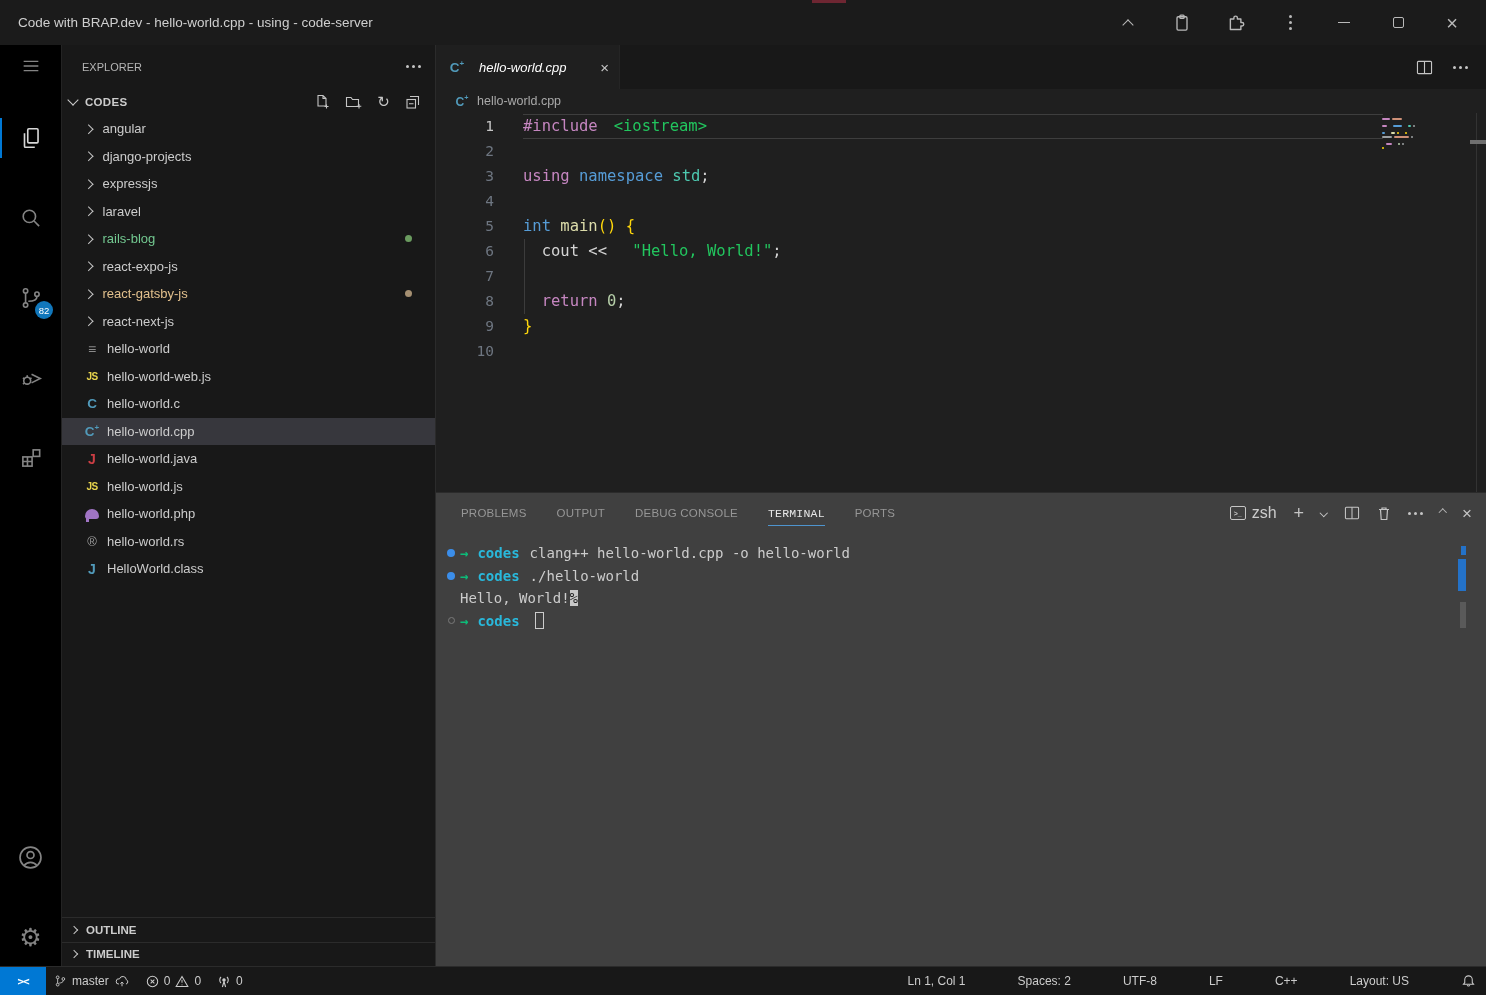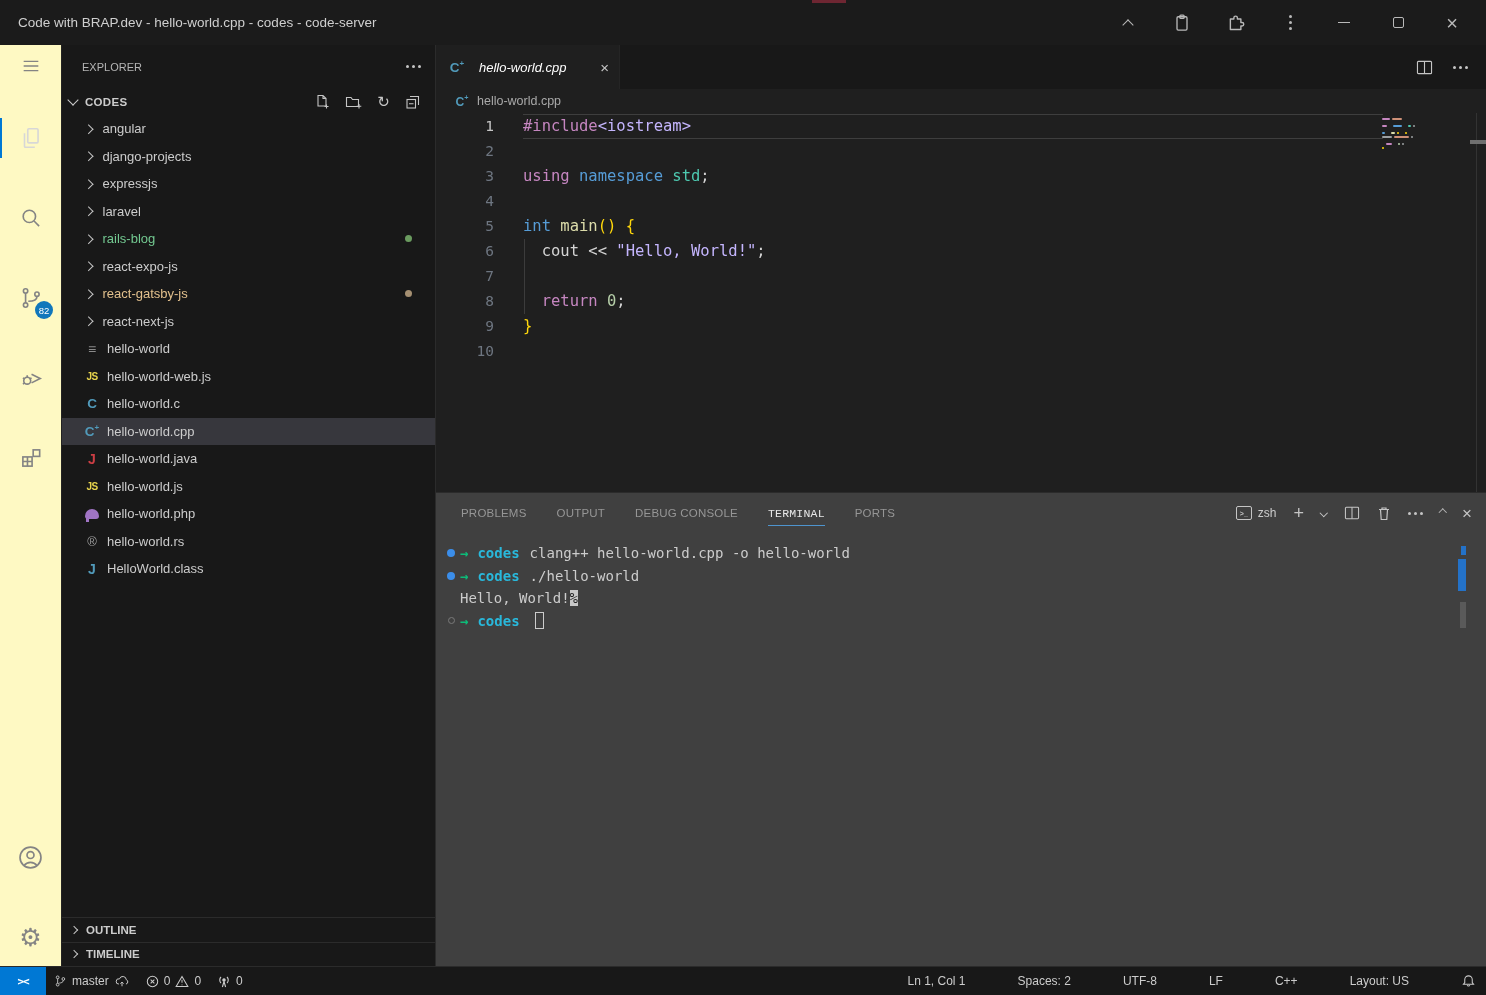--- a/index.html
+++ b/index.html
@@ -17,21 +17,21 @@
 .kebab i { width:3px; height:3px; border-radius:50%; background:#b9b9b9; }
 .min-glyph { display:inline-block; width:12px; border-top:1.4px solid #b9b9b9; }
 .max-glyph { display:inline-block; width:11px; height:11px; border:1.4px solid #b9b9b9; border-radius:2px; }
 .close-glyph { font-size:20px; font-weight:300; line-height:1; }
 #titlebar-artifact { position:absolute; left:812px; top:0; width:34px; height:3px; background:#7c2836; opacity:.85; }
 
 
 #main { position:absolute; top:45px; bottom:29px; left:0; right:0; display:flex; }
 
 
-#activitybar { width:62px; background:#fef9c3; border-right:1px solid #232323; display:flex; flex-direction:column; align-items:stretch; flex:none;gap:22px; }
+#activitybar { width:62px; background:#000000; border-right:1px solid #232323; display:flex; flex-direction:column; align-items:stretch; flex:none;gap:22px; }
 .ab-item { height:58px; display:flex; align-items:center; justify-content:center; position:relative; }
 .ab-item.menu { height:42px; }
 .ab-item svg { stroke:#848484; fill:none; stroke-width:1.5; }
 .ab-item.active svg { stroke:#d7d7d7; }
 .ab-item.active::before { content:''; position:absolute; left:0; top:9px; bottom:9px; width:2px; background:#0078d4; }
 .ab-badge { position:absolute; right:8px; bottom:8px; min-width:18px; height:18px; border-radius:9px; background:#1177bb; color:#fff; font-size:9.5px; display:flex; align-items:center; justify-content:center; padding:0 3px; }
 .ab-spacer { flex:1; }
 .gear-glyph { font-size:25px; color:#848484; line-height:1; }
 
 
@@ -89,41 +89,41 @@
 .crumb { font-size:12.5px; color:#a9a9a9; }
 
 #editor { flex:1; position:relative; overflow:hidden; font-family:"DejaVu Sans Mono","Liberation Mono",monospace; font-size:15.5px; }
 #code-lines { padding-top:1px; }
 .code-line { display:flex; height:25px; line-height:25px; }
 .ln { width:87px; padding-right:29px; text-align:right; color:#6e7681; font-size:14.5px; flex:none; }
 .code-line.current .ln { color:#c6c6c6; }
 .code-text { flex:1; white-space:pre; color:#d4d4d4; margin-right:103px; position:relative; }
 .code-line.current .code-text { box-shadow:inset 0 1px 0 #3e3e3e, inset 0 -1px 0 #3e3e3e; }
 .code-text.guide::before { content:''; position:absolute; left:1px; top:0; bottom:0; width:1px; background:#3c3c3c; }
-.tk-pp { color:#C586C0; } .tk-str { color:#c4b5fd; } .tk-kw { color:#569CD6; }
+.tk-pp { color:#C586C0; } .tk-str { color:#22c55e;margin-left:16px; } .tk-kw { color:#569CD6; }
 .tk-type { color:#4EC9B0; } .tk-fn { color:#DCDCAA; } .tk-num { color:#B5CEA8; }
 .tk-br { color:#ffd70b; } .tk-pl { color:#d4d4d4; }
 
 #minimap { position:absolute; left:946px; top:5px; width:38px; }
 .mm-line { height:2px; margin-bottom:1.6px; display:flex; gap:2px; }
 .mm-seg { height:2px; border-radius:1px; }
 #ed-ruler-line { position:absolute; right:9px; top:0; bottom:0; width:1px; background:#333; }
 #ed-cursor-mark { position:absolute; right:0; top:27px; width:16px; height:4px; background:#6f6f6f; }
 
 
 #panel { height:474px; border-top:1px solid #2b2b2b; background:#404040; display:flex; flex-direction:column; flex:none; position:relative; }
 .panel-header { height:40px; display:flex; align-items:center; padding:0 14px 0 25px; flex:none; }
 .ptab { height:100%; display:flex; align-items:center; margin-right:30px; font-size:11.5px; color:#969696; position:relative; letter-spacing:.2px; }
 .ptab.active { color:#e7e7e7;font-family:Liberation Mono, monospace; }
 .ptab.active::after { content:''; position:absolute; left:0; right:0; bottom:7px; height:1.5px; background:#4e94ce; }
 .panel-actions { margin-left:auto; display:flex; align-items:center; gap:17px; }
 .panel-actions svg { stroke:#c5c5c5; fill:none; stroke-width:1.2; }
 .term-chip { display:flex; align-items:center; gap:6px; }
 .term-box { width:16px; height:14px; border:1.2px solid #c5c5c5; border-radius:2px; font-size:7px; font-weight:bold; color:#c5c5c5; display:flex; align-items:center; justify-content:center; }
-.shell-label { font-size:12px; color:#ccc; }
+.shell-label { font-size:16px; color:#ccc; }
 .plus-glyph { font-size:18px; font-weight:300; color:#c5c5c5; line-height:1; }
 .chev-sm { width:5.5px; height:5.5px; border-width:1.2px; }
 .close-panel { font-size:17px; font-weight:300; color:#c5c5c5; line-height:1; }
 .dots-h.big i { width:3px; height:3px; }
 
 #terminal { flex:1; padding:9px 0 0 6px; font-family:"DejaVu Sans Mono","Liberation Mono",monospace; font-size:14px; }
 .trow { display:flex; align-items:center; height:22.5px; white-space:pre; }
 .t-deco { width:18px; display:flex; align-items:center; justify-content:center; flex:none; }
 .t-deco i { width:8px; height:8px; border-radius:50%; display:block; }
 .t-deco.filled i { background:#3b8eea; }
@@ -143,21 +143,21 @@
 .remote { width:46px; height:100%; background:#0078d4; color:#fff; display:flex; align-items:center; justify-content:center; font-family:"DejaVu Sans Mono",monospace; font-size:11px; font-weight:bold; letter-spacing:-1px; flex:none; }
 .sb-item { display:flex; align-items:center; gap:5px; padding:0 8px; height:100%; }
 .sb-item svg { stroke:#ccc; fill:none; stroke-width:1.1; }
 .sb-right { margin-left:auto; display:flex; align-items:center; height:100%;gap:32px; }
 .sb-right .sb-item { padding:0 10px; }
 </style>
 </head>
 <body>
 
 <div id="titlebar">
-  <span class="title-text">Code with BRAP.dev - hello-world.cpp - codes - code-server</span>
+  <span class="title-text">Code with BRAP.dev - hello-world.cpp - using - code-server</span>
   <div class="win-icons">
     <span class="win-btn">
         <span class="chev chev-up"></span>
       </span>
     <span class="win-btn">
       <svg width="20" height="22" viewBox="0 0 24 24" stroke="#b9b9b9" stroke-width="1.6" fill="none">
           <rect x="6" y="4.5" width="12" height="16" rx="1.5"></rect>
           <rect x="9.5" y="2.5" width="5" height="4" rx="1"></rect>
         </svg>
     </span>

